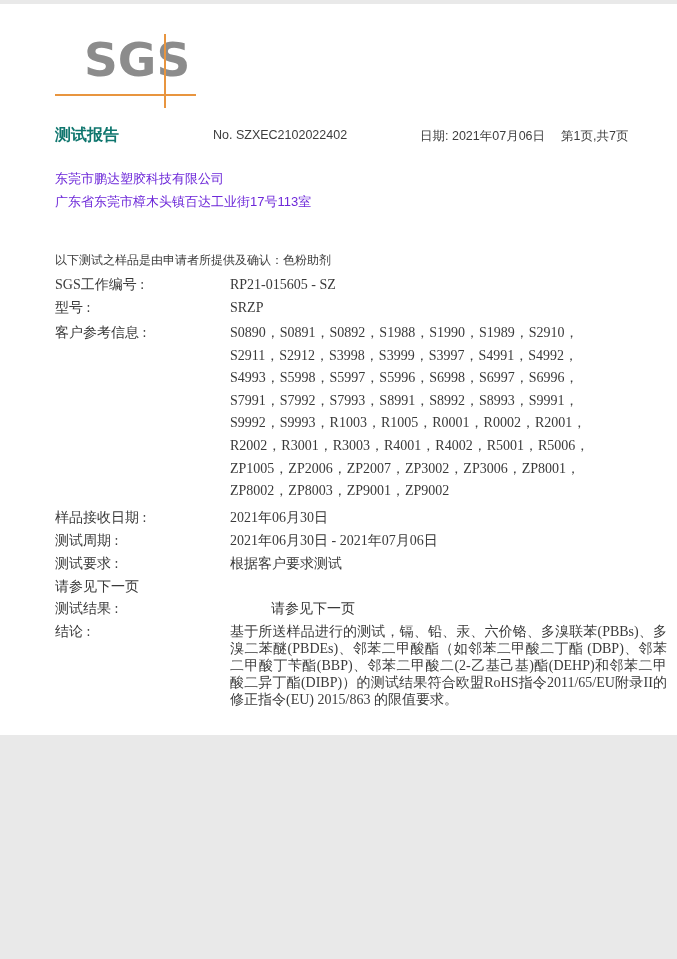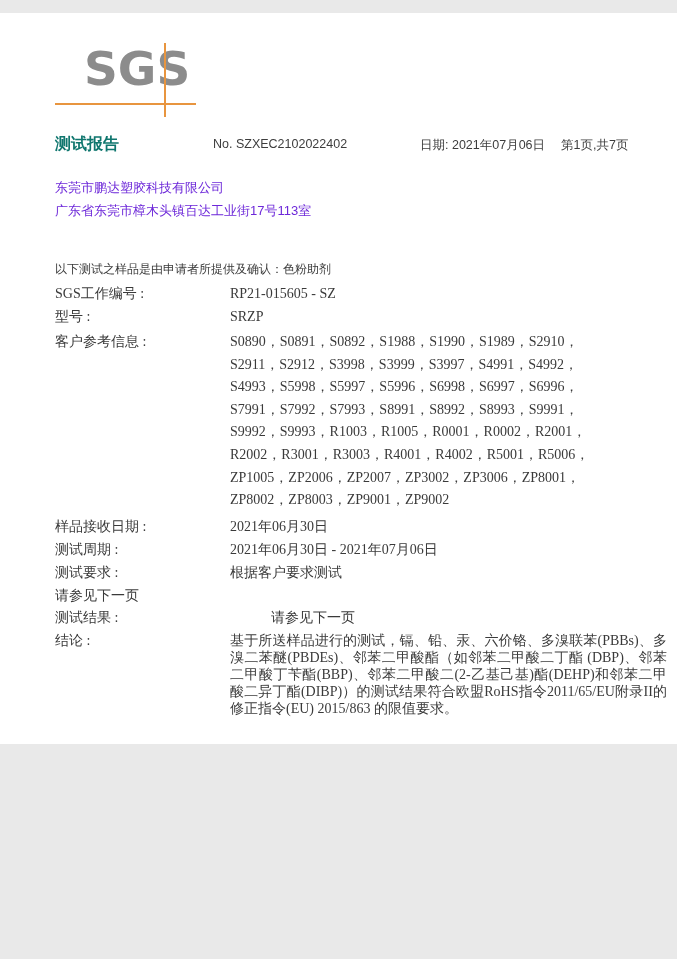--- a/index.html
+++ b/index.html
@@ -1,18 +1,18 @@
 <!DOCTYPE html>
 <html><head>
 <meta charset="utf-8">
 <style>
   * { margin:0; padding:0; box-sizing:border-box; }
   html,body { background:#e9e9e9; }
   .page {
-    position:relative; width:677px; height:731px; margin:13px auto;
+    position:relative; width:677px; height:731px; margin:4px auto;
     background:#ffffff; overflow:hidden;
     font-family:"Liberation Sans","DejaVu Sans",sans-serif;
     color:#3d3d3d;
   }
   
   .logo-text {
     position:absolute; left:84px; top:32px;
     font-size:47px; font-weight:bold; color:#8c8c8c;
     font-family:"DejaVu Sans","Liberation Sans",sans-serif;
     letter-spacing:0px; line-height:1;

